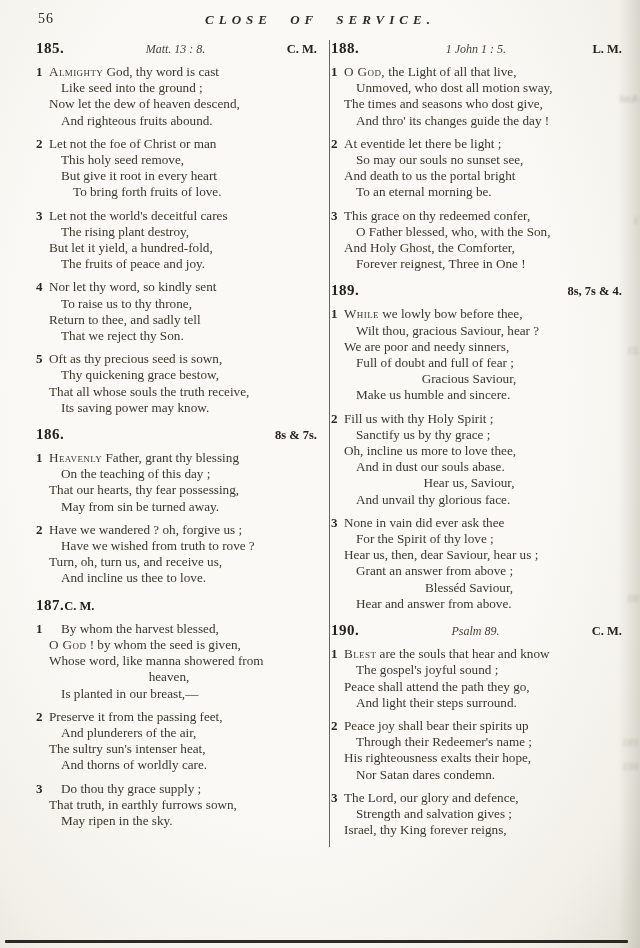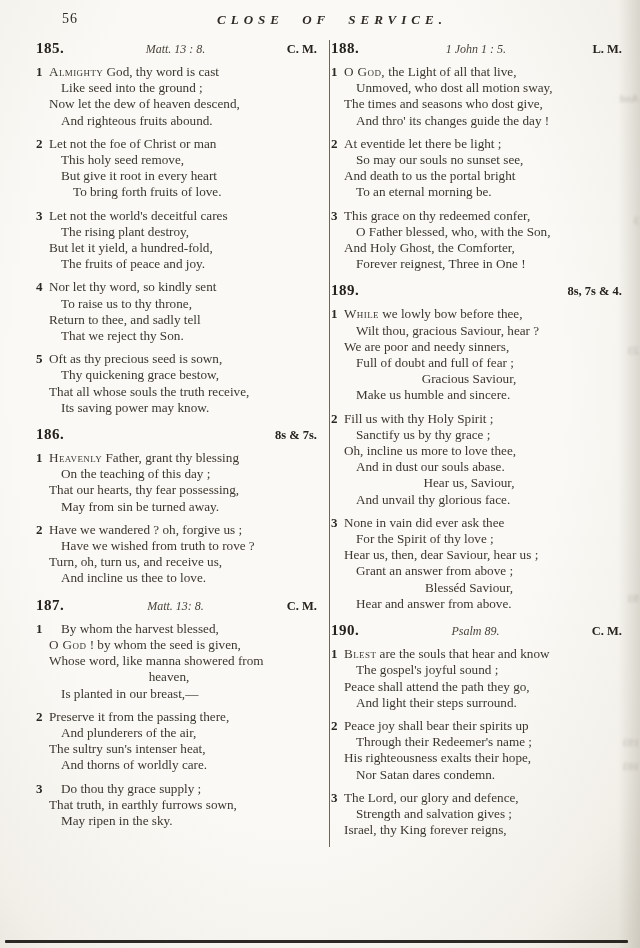--- a/index.html
+++ b/index.html
@@ -6,21 +6,21 @@
   html,body { width:640px; height:948px; }
   body {
     background:#e8e6e0;
     font-family:"Liberation Serif","DejaVu Serif",serif;
   }
   .page {
     position:relative; width:640px; height:948px; overflow:hidden;
     background: radial-gradient(ellipse at 45% 40%, #faf9f5 55%, #f1efe8 85%, #e2dfd5 100%);
     color:#3b372f;
   }
-  .page-head { position:relative; height:32px; padding-top:12px;margin-left:24px; }
+  .page-head { position:relative; height:32px; padding-top:12px; }
   .pagenum {
     position:absolute; left:38px; top:11px;
     font-size:14px; color:#2e2b25; letter-spacing:1px;
   }
   .running-title {
     text-align:center; font-size:13px; font-weight:bold;
     letter-spacing:5px; word-spacing:10px; color:#2e2b25;font-style:italic;
   }
   .columns { display:flex; padding:8px 18px 0 36px; }
   .col { width:50%; }
@@ -123,34 +123,33 @@
             <span class="vnum">2</span>
             <div class="line ind-0">Have we wandered ? oh, forgive us ;</div>
             <div class="line ind-1">Have we wished from truth to rove ?</div>
             <div class="line ind-0">Turn, oh, turn us, and receive us,</div>
             <div class="line ind-1">And incline us thee to love.</div>
           </div>
         </section>
         <section class="hymn">
           <div class="hymn-head">
             <span class="hymn-num">187.</span>
-            <span class="hymn-ref">Matt. 13: 8.</span>
             <span class="hymn-meter">C. M.</span>
           </div>
           <div class="verse">
             <span class="vnum">1</span>
             <div class="line ind-1">By whom the harvest blessed,</div>
             <div class="line ind-0"><span class="sc">O God</span> ! by whom the seed is given,</div>
             <div class="line ind-0">Whose word, like manna showered from</div>
             <div class="line ind-c">heaven,</div>
             <div class="line ind-1">Is planted in our breast,—</div>
           </div>
           <div class="verse">
             <span class="vnum">2</span>
-            <div class="line ind-0">Preserve it from the passing there,</div>
+            <div class="line ind-0">Preserve it from the passing feet,</div>
             <div class="line ind-1">And plunderers of the air,</div>
             <div class="line ind-0">The sultry sun's intenser heat,</div>
             <div class="line ind-1">And thorns of worldly care.</div>
           </div>
           <div class="verse">
             <span class="vnum">3</span>
             <div class="line ind-1">Do thou thy grace supply ;</div>
             <div class="line ind-0">That truth, in earthly furrows sown,</div>
             <div class="line ind-1">May ripen in the sky.</div>
           </div>

